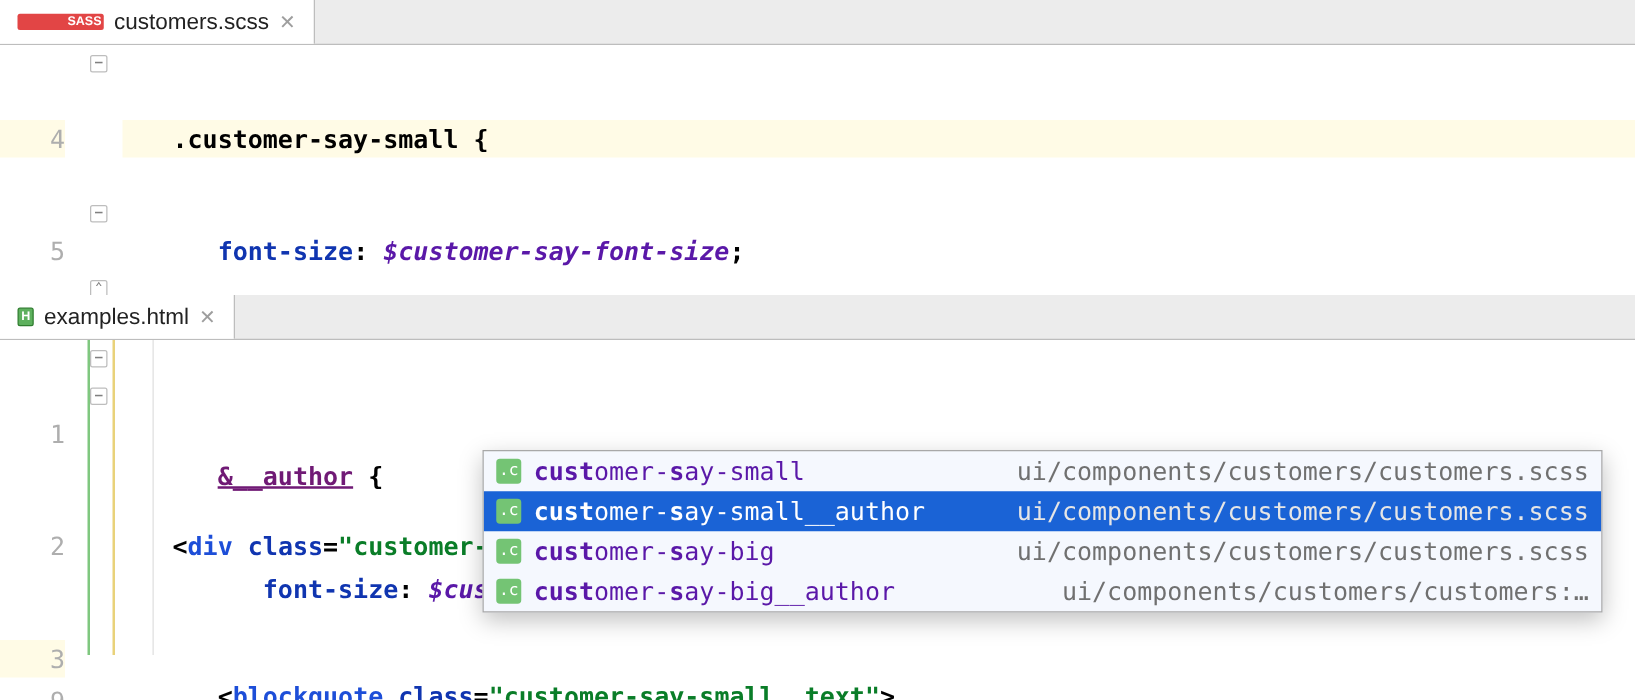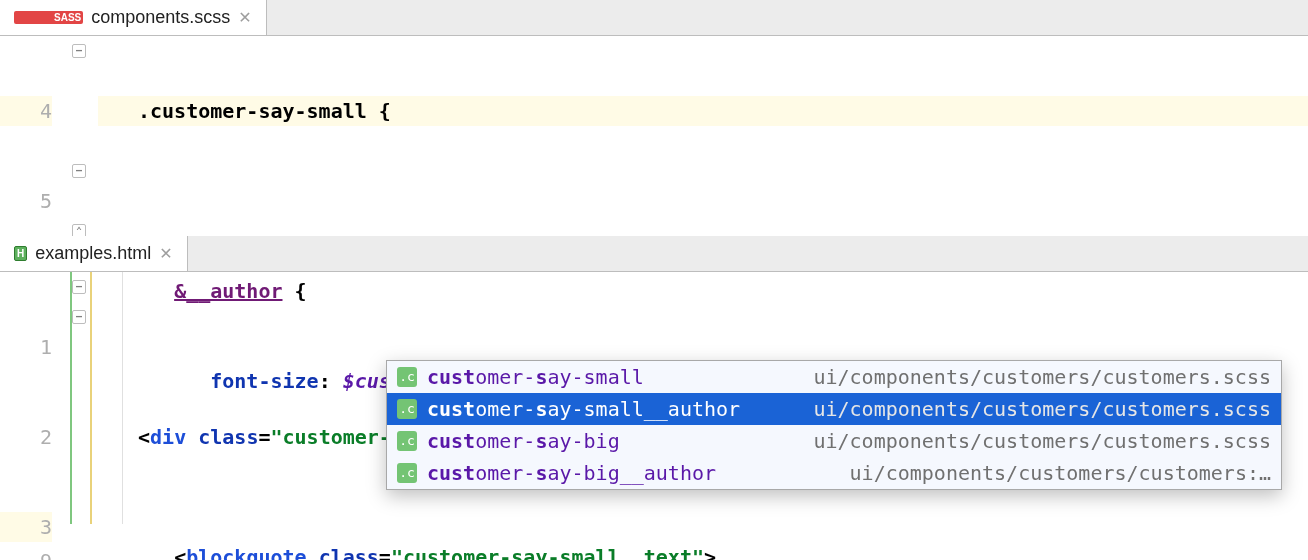--- a/index.html
+++ b/index.html
@@ -170,21 +170,21 @@
   
   .gutter .ln.hl, .fold-col .hl-row { background: #fffbe6; }
 </style>
 </head>
 <body>
 
 <div class="pane top">
   <div class="tabbar">
     <div class="tab">
       <span class="file-icon sass">SASS</span>
-      <span>components.scss</span>
+      <span>customers.scss</span>
       <span class="close">✕</span>
     </div>
   </div>
 
   <div class="editor">
     <div class="gutter">
       <div class="ln hl">4</div>
       <div class="ln">5</div>
       <div class="ln">6</div>
       <div class="ln">7</div>
@@ -192,20 +192,21 @@
       <div class="ln">9</div>
       
     </div>
     <div class="fold-col">
       <div class="fold-mark" style="top:8px">–</div>
       <div class="fold-mark" style="top:128px">–</div>
       <div class="fold-mark" style="top:188px">⌃</div>
     </div>
     <div class="code">
       <div class="row hl"><span class="c-sel">.customer-say-small</span><span class="c-punc"> {</span></div>
+      <div class="row">   <span class="c-prop">font-size</span><span class="c-punc">: </span><span class="c-var">$customer-say-font-size</span><span class="c-punc">;</span></div>
       <div class="row"></div>
       <div class="row">   <span class="c-amp">&amp;__author</span><span class="c-punc"> {</span></div>
       <div class="row">      <span class="c-prop">font-size</span><span class="c-punc">: </span><span class="c-var">$customer-say-font-size</span><span class="c-punc"> * .75</span><span class="c-punc">;</span></div>
       
     </div>
   </div>
 </div>
 
 <div class="pane bottom">
   <div class="tabbar">

